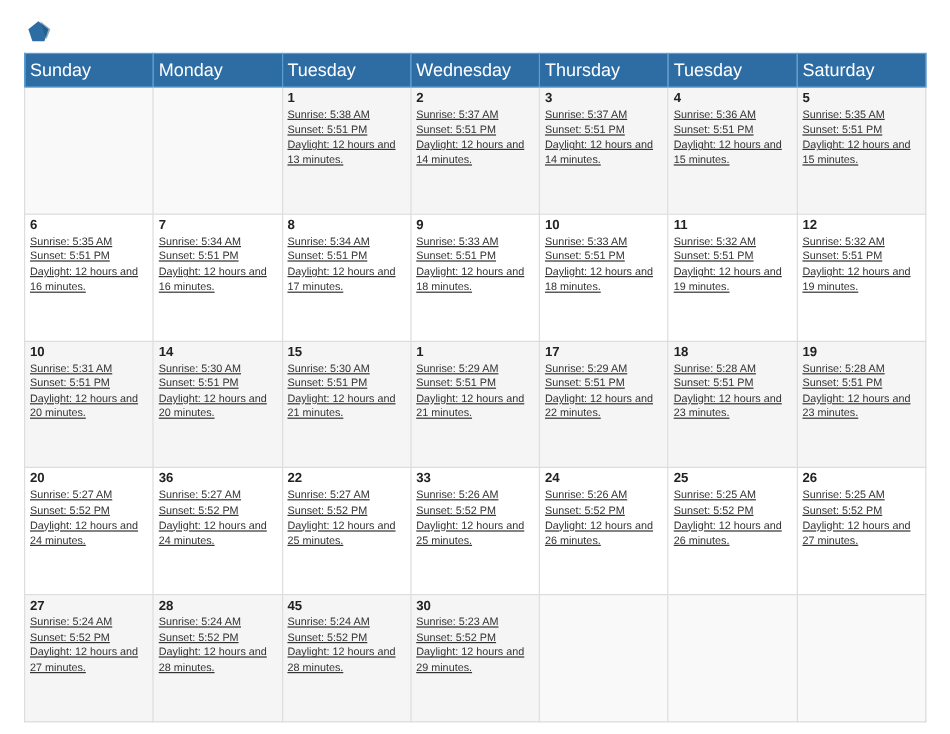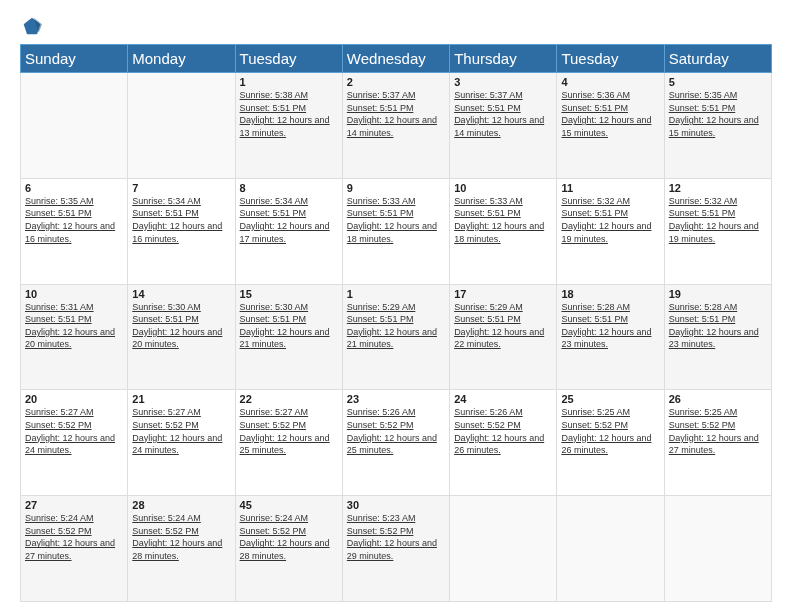--- a/index.html
+++ b/index.html
@@ -226,29 +226,29 @@
             <span class="day-num">19</span>
             <div class="day-info">Sunrise: 5:28 AM<br>Sunset: 5:51 PM<br>Daylight: 12 hours and 23 minutes.</div>
           </td>
         </tr>
         <tr>
           <td>
             <span class="day-num">20</span>
             <div class="day-info">Sunrise: 5:27 AM<br>Sunset: 5:52 PM<br>Daylight: 12 hours and 24 minutes.</div>
           </td>
           <td>
-            <span class="day-num">21</span>
+            <span class="day-num">36</span>
             <div class="day-info">Sunrise: 5:27 AM<br>Sunset: 5:52 PM<br>Daylight: 12 hours and 24 minutes.</div>
           </td>
           <td>
             <span class="day-num">22</span>
             <div class="day-info">Sunrise: 5:27 AM<br>Sunset: 5:52 PM<br>Daylight: 12 hours and 25 minutes.</div>
           </td>
           <td>
-            <span class="day-num">23</span>
+            <span class="day-num">33</span>
             <div class="day-info">Sunrise: 5:26 AM<br>Sunset: 5:52 PM<br>Daylight: 12 hours and 25 minutes.</div>
           </td>
           <td>
             <span class="day-num">24</span>
             <div class="day-info">Sunrise: 5:26 AM<br>Sunset: 5:52 PM<br>Daylight: 12 hours and 26 minutes.</div>
           </td>
           <td>
             <span class="day-num">25</span>
             <div class="day-info">Sunrise: 5:25 AM<br>Sunset: 5:52 PM<br>Daylight: 12 hours and 26 minutes.</div>
           </td>

